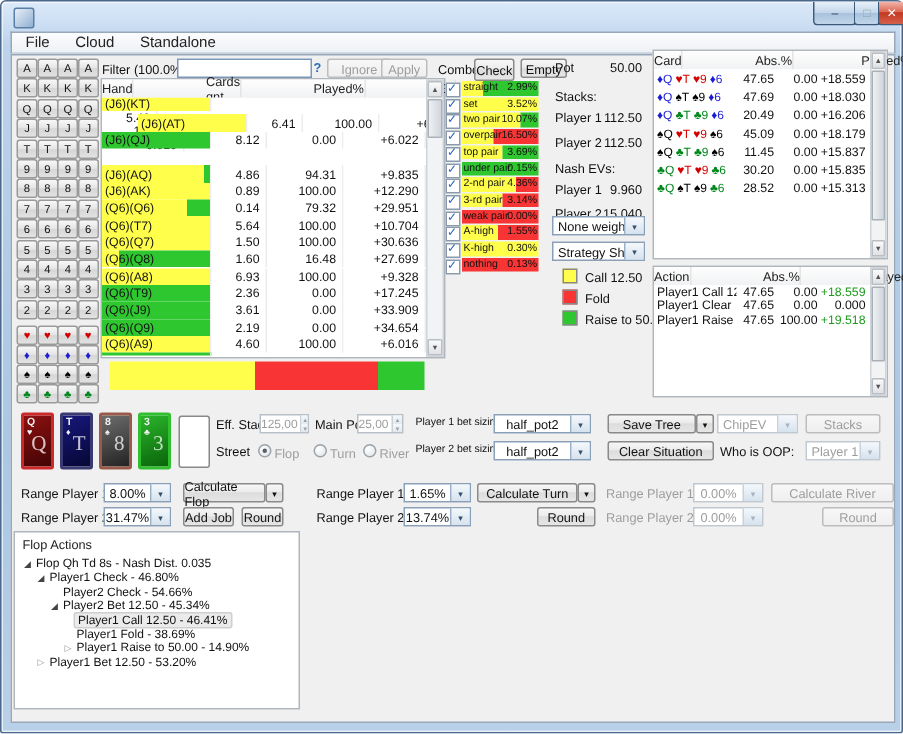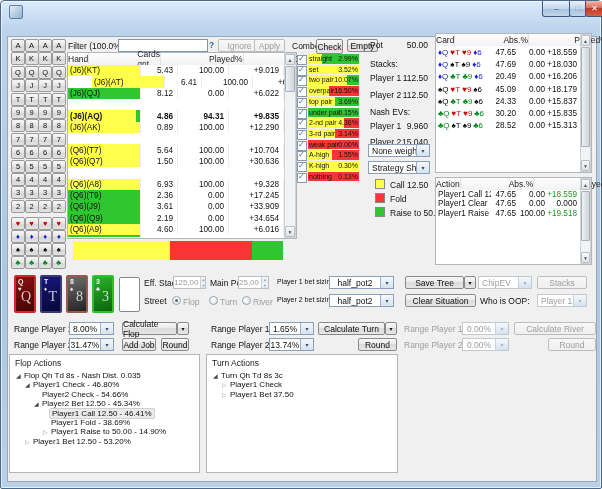--- a/index.html
+++ b/index.html
@@ -97,20 +97,27 @@
   <div class="winbtn" style="left:541px;width:27px;">
       <span>–</span>
     </div>
   <div class="winbtn" style="left:568px;width:16px;color:#8aa;">
       <span>□</span>
     </div>
   <div class="winbtn close" style="left:584px;width:17px;">
       <span>✕</span>
     </div>
 
+  <div class="menubar">
+      <span id="menu-items" style="display: flex; gap: 17px;">
+        <div>File</div>
+        <div>Cloud</div>
+        <div>Standalone</div>
+      </span>
+    </div>
   <div class="client"></div>
 
   <div id="rank-grid">
       <div class="cbtn" style="left: 10px; top: 38px;">A</div>
       <div class="cbtn" style="left: 23.6px; top: 38px;">A</div>
       <div class="cbtn" style="left: 37.2px; top: 38px;">A</div>
       <div class="cbtn" style="left: 50.8px; top: 38px;">A</div>
       <div class="cbtn" style="left: 10px; top: 51.4px;">K</div>
       <div class="cbtn" style="left: 23.6px; top: 51.4px;">K</div>
       <div class="cbtn" style="left: 37.2px; top: 51.4px;">K</div>
@@ -186,61 +193,73 @@
   <div class="btn dis abs" style="left:253px;top:38px;width:31px;height:13px;">Apply</div>
 
   <div class="panel" style="left:66px;top:51px;width:230px;height:187px;"></div>
   <div class="thead" style="left:67px;top:52px;width:216px;height:12px;" id="hand-head">
       <div style="width: 73px;">Hand</div>
       <div style="width: 37px;">Cards qnt.</div>
       <div style="width: 51px;">Played%</div>
       <div style="width: 55px;">EV</div>
     </div>
   <div class="abs" style="left:67px;top:64px;width:216px;height:172px;overflow:hidden;background:#fff;" id="hand-rows">
-      <div class="hrow" style="top: 0px;">
+      <div class="hrow" style="top: 0px; flex-direction: column;">
         <div class="hcell hand" style="width: 73px; background: linear-gradient(to right, rgb(255, 255, 75) 0px, rgb(255, 255, 75) 100%, rgb(47, 199, 47) 100%, rgb(47, 199, 47) 100%);">(J6)(KT)</div>
         <div class="hcell num" style="width: 37px;">5.43</div>
         <div class="hcell num" style="width: 51px;">100.00</div>
         <div class="hcell num" style="width: 55px;">+9.019</div>
       </div>
       <div class="hrow" style="top: 11.35px; margin-left: 24px;">
         <div class="hcell hand" style="width: 73px; background: linear-gradient(to right, rgb(255, 255, 75) 0px, rgb(255, 255, 75) 100%, rgb(47, 199, 47) 100%, rgb(47, 199, 47) 100%);">(J6)(AT)</div>
         <div class="hcell num" style="width: 37px;">6.41</div>
         <div class="hcell num" style="width: 51px;">100.00</div>
         <div class="hcell num" style="width: 55px;">+6.653</div>
       </div>
       <div class="hrow" style="top: 22.7px;">
         <div class="hcell hand" style="width: 73px; background: linear-gradient(to right, rgb(255, 255, 75) 0px, rgb(255, 255, 75) 0%, rgb(47, 199, 47) 0%, rgb(47, 199, 47) 100%);">(J6)(QJ)</div>
         <div class="hcell num" style="width: 37px;">8.12</div>
         <div class="hcell num" style="width: 51px;">0.00</div>
         <div class="hcell num" style="width: 55px;">+6.022</div>
       </div>
-      <div class="hrow" style="top: 45.4px; font-weight: bold;">
+      <div class="hrow" style="top: 45.4px;">
         <div class="hcell hand" style="width: 73px; background: linear-gradient(to right, rgb(255, 255, 75) 0px, rgb(255, 255, 75) 94%, rgb(47, 199, 47) 94%, rgb(47, 199, 47) 100%);">(J6)(AQ)</div>
         <div class="hcell num" style="width: 37px;">4.86</div>
         <div class="hcell num" style="width: 51px;">94.31</div>
         <div class="hcell num" style="width: 55px;">+9.835</div>
       </div>
       <div class="hrow" style="top: 56.75px;">
         <div class="hcell hand" style="width: 73px; background: linear-gradient(to right, rgb(255, 255, 75) 0px, rgb(255, 255, 75) 100%, rgb(47, 199, 47) 100%, rgb(47, 199, 47) 100%);">(J6)(AK)</div>
         <div class="hcell num" style="width: 37px;">0.89</div>
         <div class="hcell num" style="width: 51px;">100.00</div>
         <div class="hcell num" style="width: 55px;">+12.290</div>
       </div>
+      <div class="hrow" style="top: 68.1px;">
+        <div class="hcell hand" style="width: 73px; background: linear-gradient(to right, rgb(255, 255, 75) 0px, rgb(255, 255, 75) 79%, rgb(47, 199, 47) 79%, rgb(47, 199, 47) 100%);">(Q6)(Q6)</div>
+        <div class="hcell num" style="width: 37px;">0.14</div>
+        <div class="hcell num" style="width: 51px;">79.32</div>
+        <div class="hcell num" style="width: 55px;">+29.951</div>
+      </div>
       <div class="hrow" style="top: 79.45px;">
         <div class="hcell hand" style="width: 73px; background: linear-gradient(to right, rgb(255, 255, 75) 0px, rgb(255, 255, 75) 100%, rgb(47, 199, 47) 100%, rgb(47, 199, 47) 100%);">(Q6)(T7)</div>
         <div class="hcell num" style="width: 37px;">5.64</div>
         <div class="hcell num" style="width: 51px;">100.00</div>
         <div class="hcell num" style="width: 55px;">+10.704</div>
       </div>
       <div class="hrow" style="top: 90.8px;">
         <div class="hcell hand" style="width: 73px; background: linear-gradient(to right, rgb(255, 255, 75) 0px, rgb(255, 255, 75) 100%, rgb(47, 199, 47) 100%, rgb(47, 199, 47) 100%);">(Q6)(Q7)</div>
         <div class="hcell num" style="width: 37px;">1.50</div>
         <div class="hcell num" style="width: 51px;">100.00</div>
         <div class="hcell num" style="width: 55px;">+30.636</div>
+      </div>
+      <div class="hrow" style="top: 102.15px;">
+        <div class="hcell hand" style="width: 73px; background: linear-gradient(to right, rgb(255, 255, 75) 0px, rgb(255, 255, 75) 16%, rgb(47, 199, 47) 16%, rgb(47, 199, 47) 100%);">(Q6)(Q8)</div>
+        <div class="hcell num" style="width: 37px;">1.60</div>
+        <div class="hcell num" style="width: 51px;">16.48</div>
+        <div class="hcell num" style="width: 55px;">+27.699</div>
       </div>
       <div class="hrow" style="top: 113.5px;">
         <div class="hcell hand" style="width: 73px; background: linear-gradient(to right, rgb(255, 255, 75) 0px, rgb(255, 255, 75) 100%, rgb(47, 199, 47) 100%, rgb(47, 199, 47) 100%);">(Q6)(A8)</div>
         <div class="hcell num" style="width: 37px;">6.93</div>
         <div class="hcell num" style="width: 51px;">100.00</div>
         <div class="hcell num" style="width: 55px;">+9.328</div>
       </div>
       <div class="hrow" style="top: 124.85px;">
         <div class="hcell hand" style="width: 73px; background: linear-gradient(to right, rgb(255, 255, 75) 0px, rgb(255, 255, 75) 0%, rgb(47, 199, 47) 0%, rgb(47, 199, 47) 100%);">(Q6)(T9)</div>
         <div class="hcell num" style="width: 37px;">2.36</div>
@@ -447,21 +466,21 @@
         <div style="width: 29px; justify-content: flex-end; padding-right: 3px;">0.00</div>
         <div style="width: 32px; justify-content: flex-end; padding-right: 3px;">+18.179</div>
       </div>
       <div class="trow" style="top: 49.2px; height: 12.3px; width: 144px;">
         <div style="width: 55px; padding-left: 2px;">
           <span style="color: rgb(0, 0, 0); margin-right: 2px; font-size: 8px;">♠Q</span>
           <span style="color: rgb(0, 135, 28); margin-right: 2px; font-size: 8px;">♣T</span>
           <span style="color: rgb(0, 135, 28); margin-right: 2px; font-size: 8px;">♣9</span>
           <span style="color: rgb(0, 0, 0); margin-right: 2px; font-size: 8px;">♠6</span>
         </div>
-        <div style="width: 28px; justify-content: flex-end; padding-right: 3px;">24.33</div>
+        <div style="width: 28px; justify-content: flex-end; padding-right: 3px;">11.45</div>
         <div style="width: 29px; justify-content: flex-end; padding-right: 3px;">0.00</div>
         <div style="width: 32px; justify-content: flex-end; padding-right: 3px;">+15.837</div>
       </div>
       <div class="trow" style="top: 61.5px; height: 12.3px; width: 144px;">
         <div style="width: 55px; padding-left: 2px;">
           <span style="color: rgb(0, 135, 28); margin-right: 2px; font-size: 8px;">♣Q</span>
           <span style="color: rgb(212, 0, 0); margin-right: 2px; font-size: 8px;">♥T</span>
           <span style="color: rgb(212, 0, 0); margin-right: 2px; font-size: 8px;">♥9</span>
           <span style="color: rgb(0, 135, 28); margin-right: 2px; font-size: 8px;">♣6</span>
         </div>
@@ -669,30 +688,13 @@
         <div class="tnode" style="left: 33px; top: 72.4px;">
           <div class="ar col">▷</div>
           <div class="tx">Player1 Raise to 50.00 - 14.90%</div>
         </div>
         <div class="tnode" style="left: 15px; top: 81.8px;">
           <div class="ar col">▷</div>
           <div class="tx">Player1 Bet 12.50 - 53.20%</div>
         </div>
       </div>
   </div>
-  <div class="panel" style="left:205px;top:353px;width:192px;height:119px;">
-    <div class="tree-title">Turn Actions</div>
-    <div id="turn-tree">
-        <div class="tnode" style="left: 6px; top: 16px;">
-          <div class="ar">◢</div>
-          <div class="tx">Turn Qh Td 8s 3c</div>
-        </div>
-        <div class="tnode" style="left: 15px; top: 25.4px;">
-          <div class="ar col">▷</div>
-          <div class="tx">Player1 Check</div>
-        </div>
-        <div class="tnode" style="left: 15px; top: 34.8px;">
-          <div class="ar col">▷</div>
-          <div class="tx">Player1 Bet 37.50</div>
-        </div>
-      </div>
-  </div>
 </div>
 
 </body></html>

